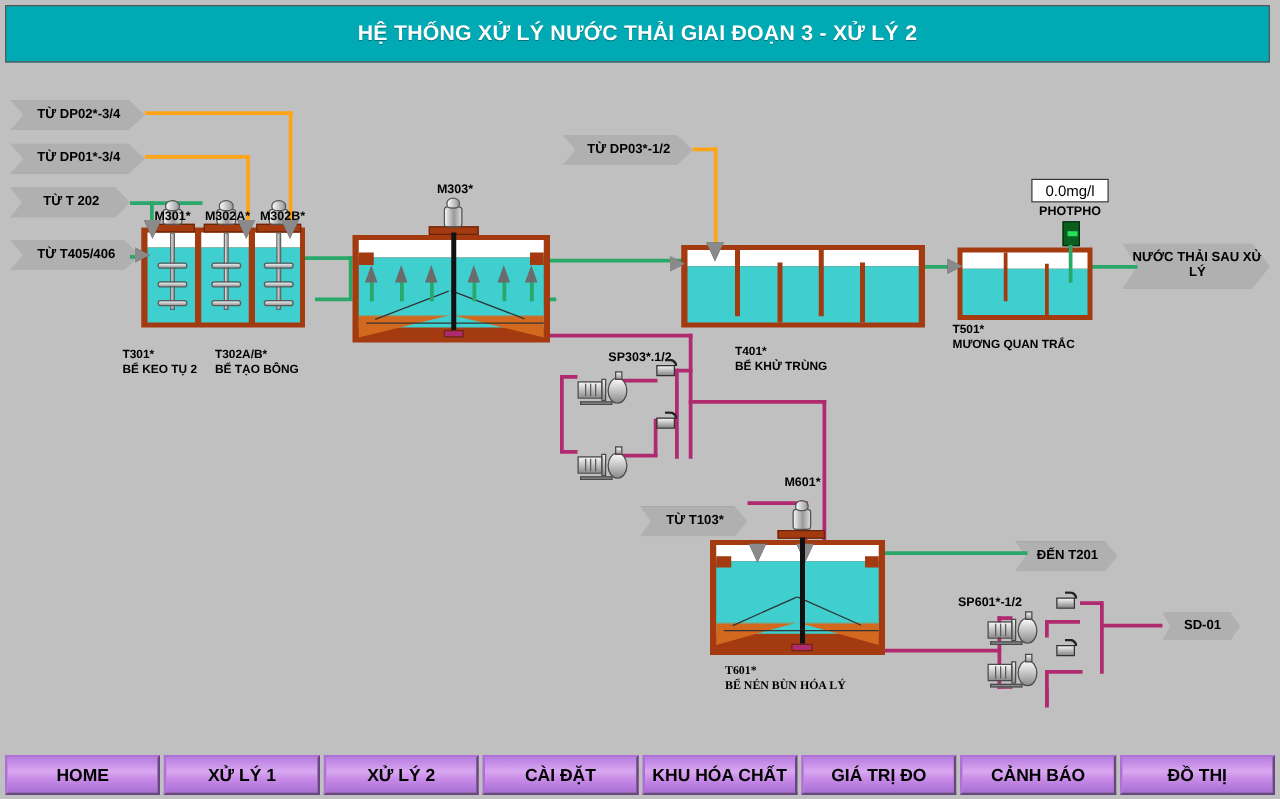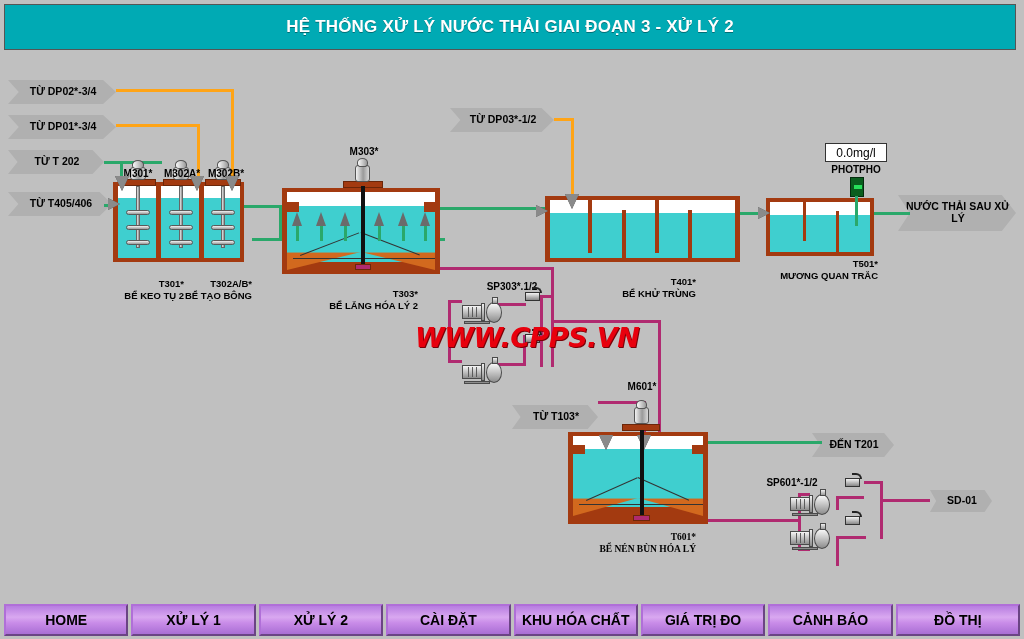--- a/index.html
+++ b/index.html
@@ -77,21 +77,21 @@
   .motor{position:absolute;}
   .motor .base{position:absolute;left:0;top:0;width:100%;height:7px;background:#a33a10;border:1px solid #6b2609;box-sizing:border-box;}
   .motor .body{position:absolute;border-radius:3px;background:linear-gradient(to right,#f2f2f2,#9a9a9a 55%,#d8d8d8);border:1px solid #555;box-sizing:border-box;}
   .motor .cap{position:absolute;border-radius:50% 50% 40% 40%;background:linear-gradient(to right,#fafafa,#9a9a9a);border:1px solid #555;box-sizing:border-box;}
   .shaft{position:absolute;background:#111;}
   .shaftg{position:absolute;background:linear-gradient(to right,#e7e7e7,#8f8f8f);border:1px solid #666;box-sizing:border-box;}
   .blade{position:absolute;height:5px;background:linear-gradient(to bottom,#f2f2f2,#9b9b9b);border:1px solid #5a5a5a;border-radius:3px;box-sizing:border-box;}
 
   
   .eqlabel{
-    position:absolute;text-align:right;font-size:9.5px;font-weight:bold;color:#000;line-height:1.25;white-space:nowrap;
+    position:absolute;text-align:left;font-size:9.5px;font-weight:bold;color:#000;line-height:1.25;white-space:nowrap;
   }
   .eqtop{
     position:absolute;text-align:center;font-size:10px;font-weight:bold;color:#000;white-space:nowrap;
   }
 
   
   .pump{position:absolute;width:44px;height:22px;}
   .pump .mtr{position:absolute;left:0;top:3px;width:20px;height:14px;background:linear-gradient(to bottom,#f5f5f5,#8e8e8e);border:1px solid #4a4a4a;box-sizing:border-box;}
   .pump .mtr i{position:absolute;top:1px;bottom:1px;width:1px;background:#5a5a5a;}
   .pump .fl{position:absolute;left:19px;top:1px;width:4px;height:18px;background:linear-gradient(to bottom,#efefef,#8b8b8b);border:1px solid #4a4a4a;box-sizing:border-box;}
@@ -337,24 +337,20 @@
   <div class="motor" style="left:343px;top:181px;width:40px;height:7px;">
     <div class="base"></div>
   </div>
   <div class="motor">
     <div class="body" style="left:355px;top:165px;width:15px;height:17px;"></div>
     <div class="cap" style="left:357px;top:158px;width:11px;height:9px;"></div>
   </div>
   <div class="shaft" style="left:361px;top:186px;width:4px;height:82px;"></div>
   <div style="position:absolute;left:355px;top:264px;width:16px;height:6px;background:#b02a70;border:1px solid #6b2609;box-sizing:border-box;"></div>
   <div class="eqtop" style="left:334px;top:146px;width:60px;">M303*</div>
-  <div class="eqlabel" style="left:308px;top:288px;width:110px;">
-    <div>T303*</div>
-    <div>BỂ LẮNG HÓA LÝ 2</div>
-  </div>
 
   <div>
     <div class="wall" style="left:545px;top:196px;width:195px;height:66px;"></div>
     <div class="air" style="left:550px;top:200px;width:185px;height:13px;"></div>
     <div class="water" style="left:550px;top:213px;width:185px;height:45px;"></div>
     <div class="baffle" style="left:588px;top:200px;width:4px;height:53px;"></div>
     <div class="baffle" style="left:622px;top:210px;width:4px;height:48px;"></div>
     <div class="baffle" style="left:655px;top:200px;width:4px;height:53px;"></div>
     <div class="baffle" style="left:688px;top:210px;width:4px;height:48px;"></div>
     <div class="rart" style="left:536px;top:205px;"></div>
@@ -476,21 +472,20 @@
   </div>
   <div class="valve" style="left:845px;top:474px;">
     <div class="vb"></div>
     <div class="hd"></div>
   </div>
   <div class="valve" style="left:845px;top:512px;">
     <div class="vb"></div>
     <div class="hd"></div>
   </div>
 
-  <div class="watermark">WWW.CPPS.VN</div>
 
   <div class="navbar">
     <div class="navbtn">
         <span>HOME</span>
       </div>
     <div class="navbtn">
         <span>XỬ LÝ 1</span>
       </div>
     <div class="navbtn">
         <span>XỬ LÝ 2</span>

